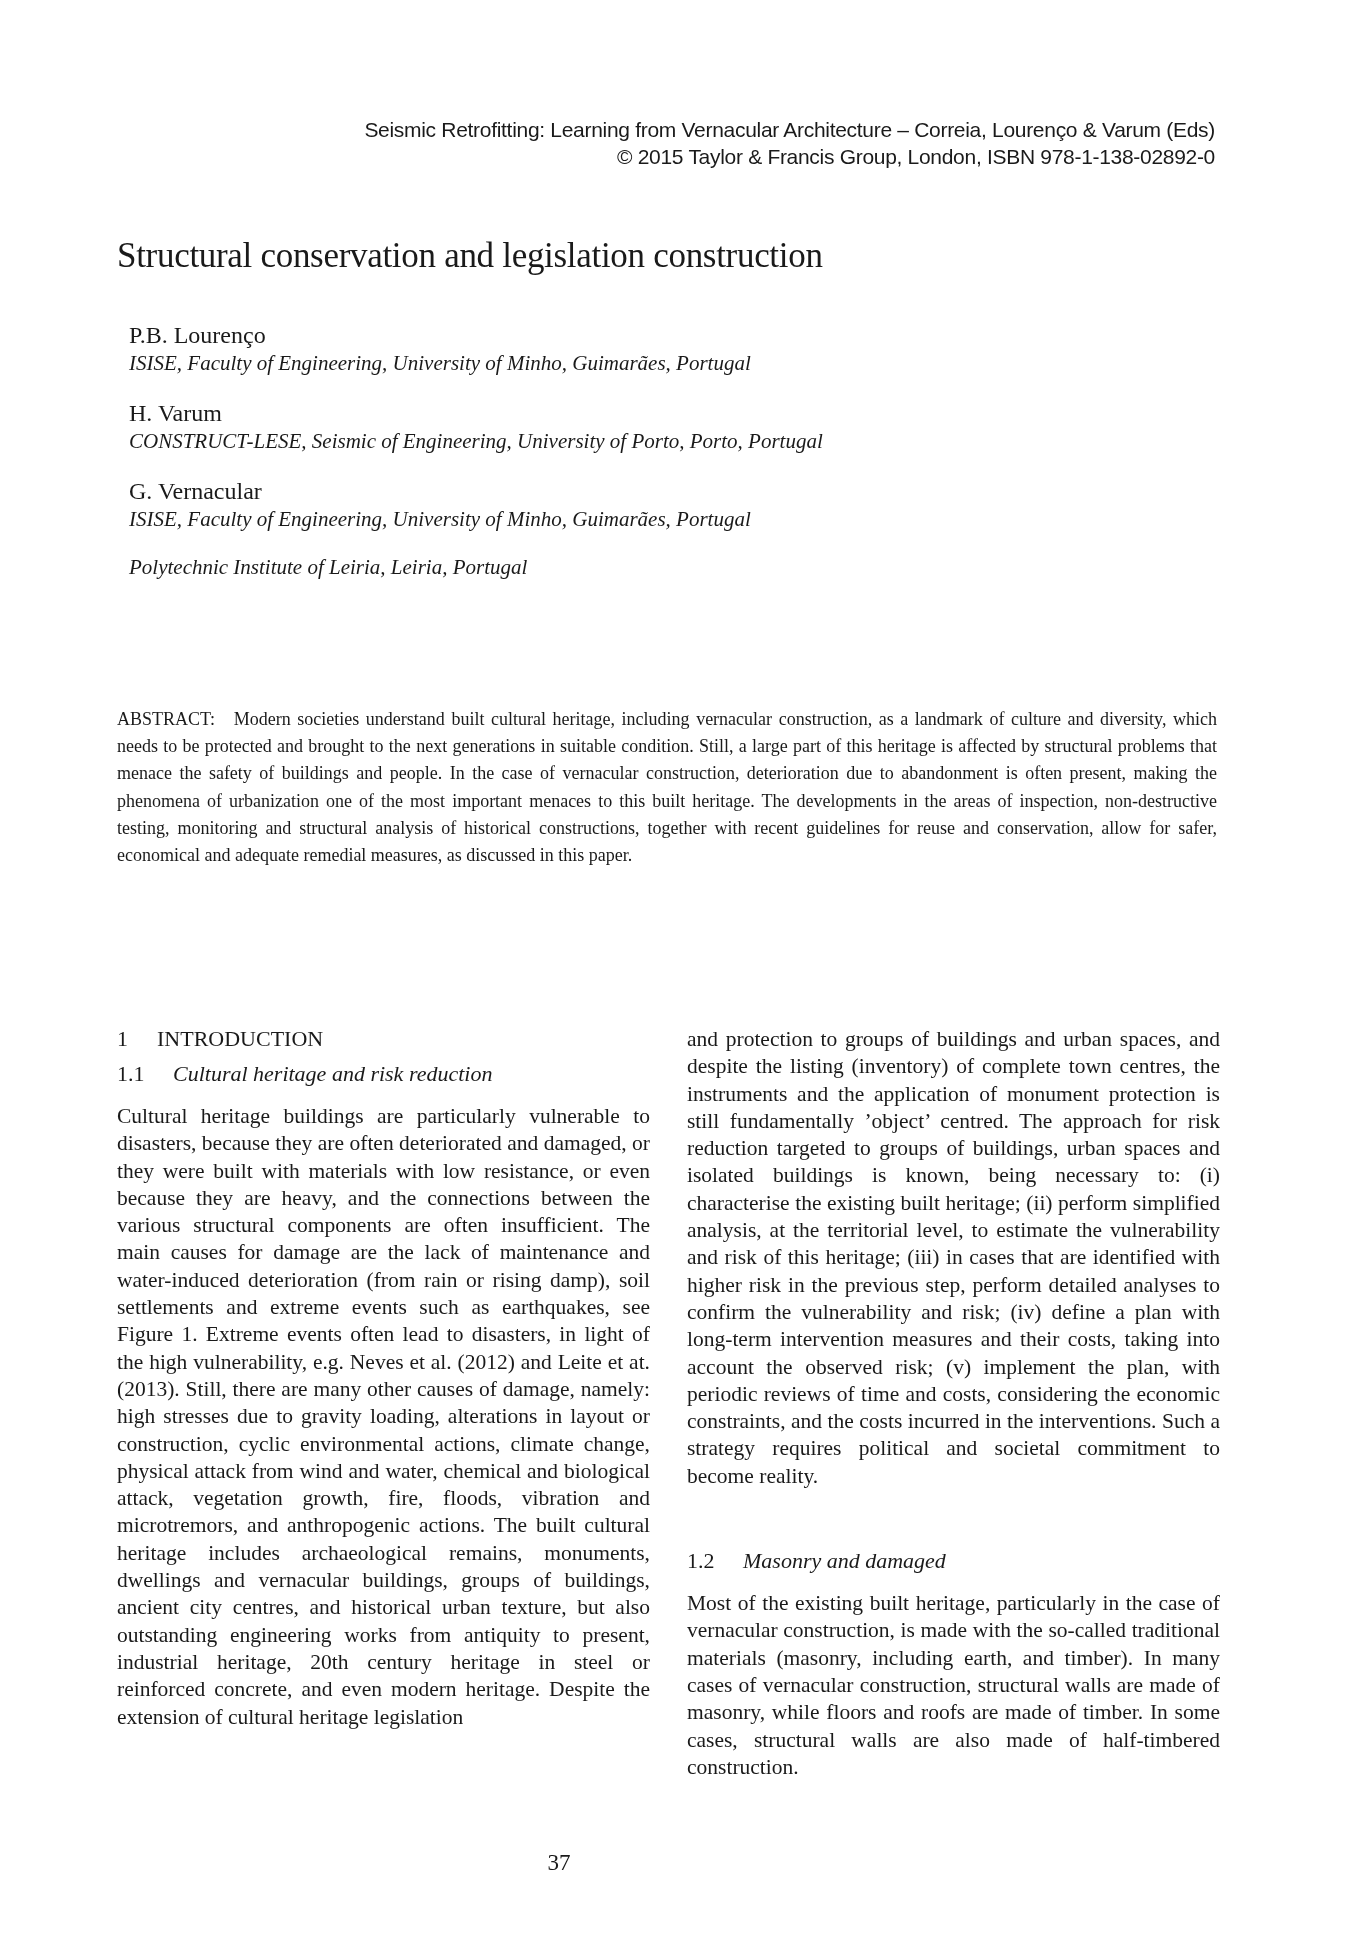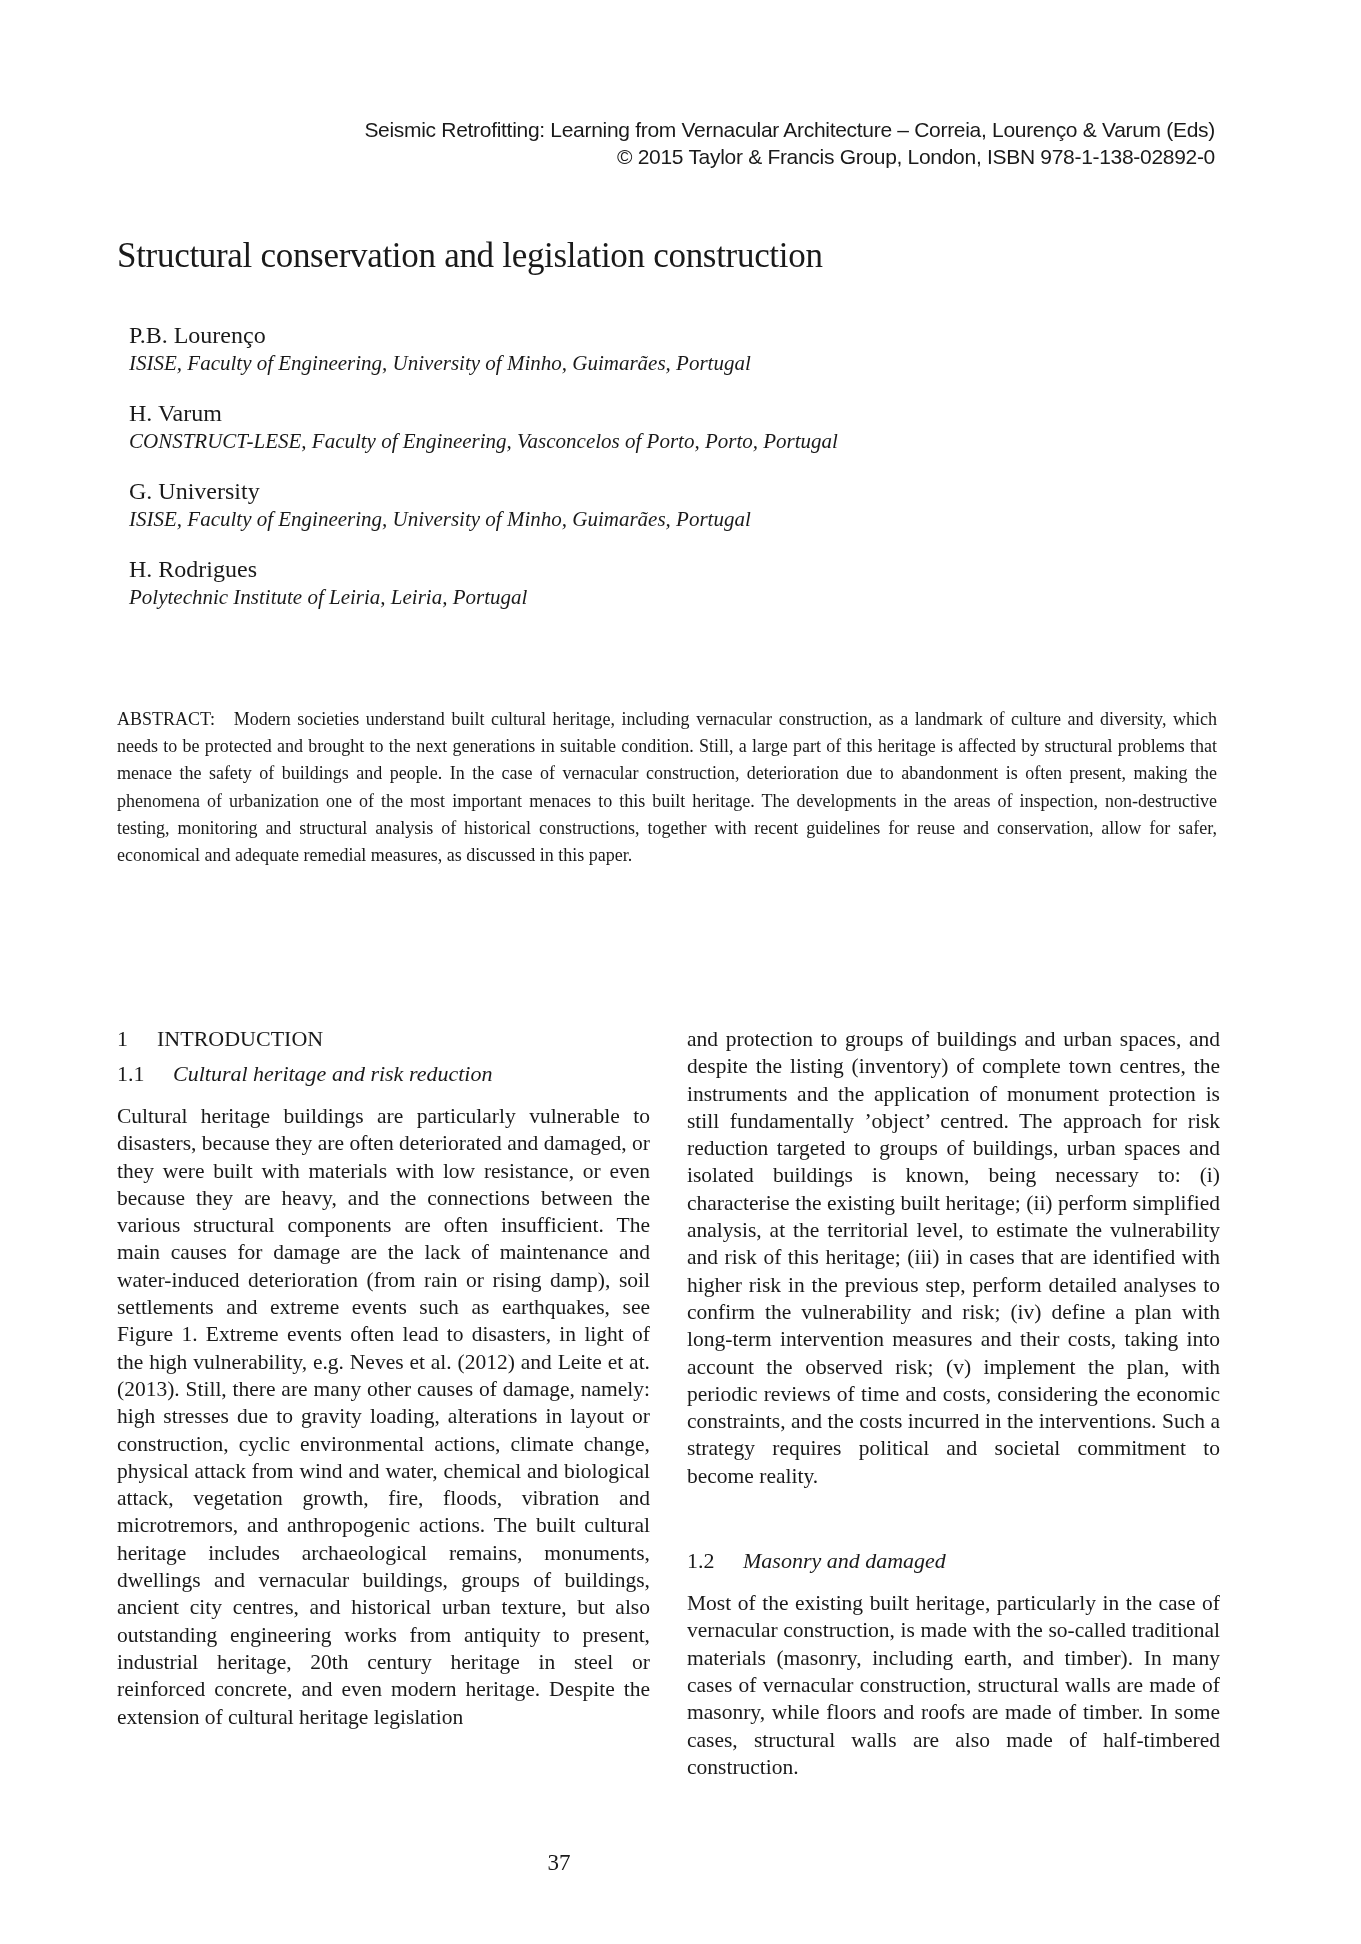--- a/index.html
+++ b/index.html
@@ -57,28 +57,27 @@
 
 <div class="title">Structural conservation and legislation construction</div>
 
 <div class="authors">
   <div class="author">
     <div class="author-name">P.B. Lourenço</div>
     <div class="author-aff">ISISE, Faculty of Engineering, University of Minho, Guimarães, Portugal</div>
   </div>
   <div class="author">
     <div class="author-name">H. Varum</div>
-    <div class="author-aff">CONSTRUCT-LESE, Faculty of Engineering, Vasconcelos of Porto, Porto, Portugal</div>
+    <div class="author-aff">CONSTRUCT-LESE, Seismic of Engineering, University of Porto, Porto, Portugal</div>
   </div>
   <div class="author">
-    <div class="author-name">G. University</div>
+    <div class="author-name">G. Vernacular</div>
     <div class="author-aff">ISISE, Faculty of Engineering, University of Minho, Guimarães, Portugal</div>
   </div>
   <div class="author">
-    <div class="author-name">H. Rodrigues</div>
     <div class="author-aff">Polytechnic Institute of Leiria, Leiria, Portugal</div>
   </div>
 </div>
 
 <div class="abstract">
   <span class="abstract-label">ABSTRACT:</span>
   <span>Modern societies understand built cultural heritage, including vernacular construction, as a landmark of culture and diversity, which needs to be protected and brought to the next generations in suitable condition. Still, a large part of this heritage is affected by structural problems that menace the safety of buildings and people. In the case of vernacular construction, deterioration due to abandonment is often present, making the phenomena of urbanization one of the most important menaces to this built heritage. The developments in the areas of inspection, non-destructive testing, monitoring and structural analysis of historical constructions, together with recent guidelines for reuse and conservation, allow for safer, economical and adequate remedial measures, as discussed in this paper.</span>
 </div>
 
 <div class="col col-left">

